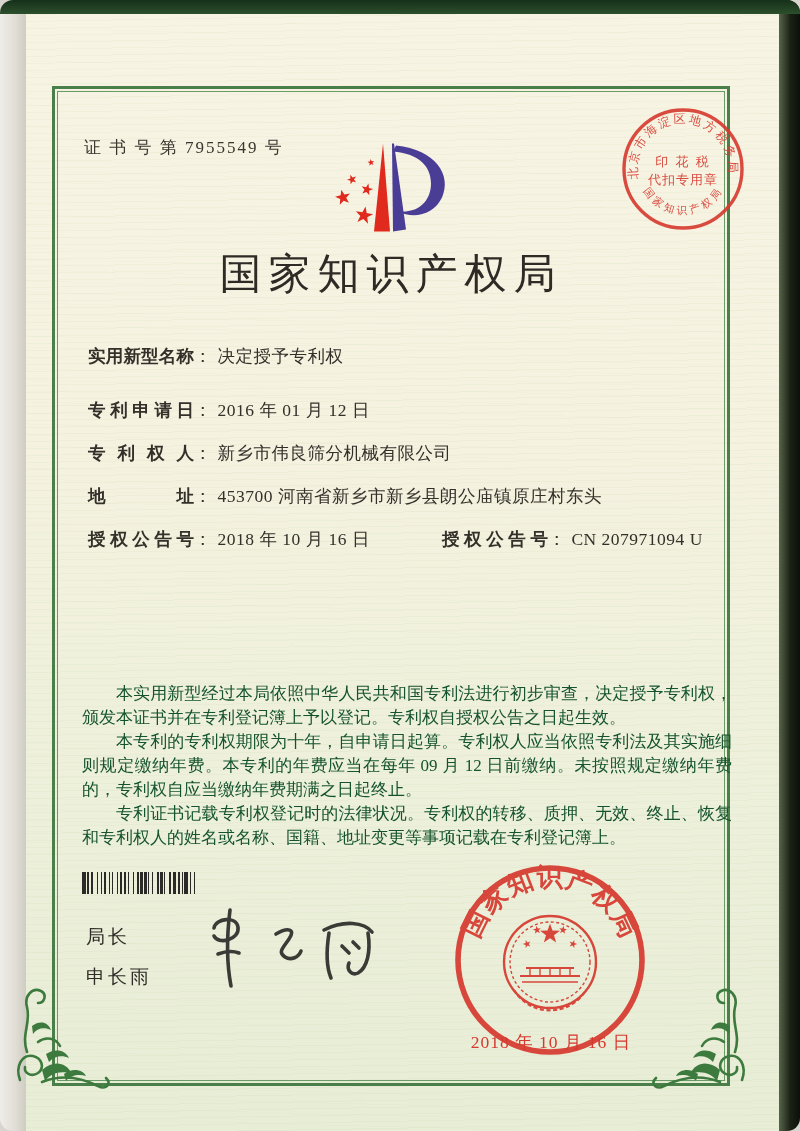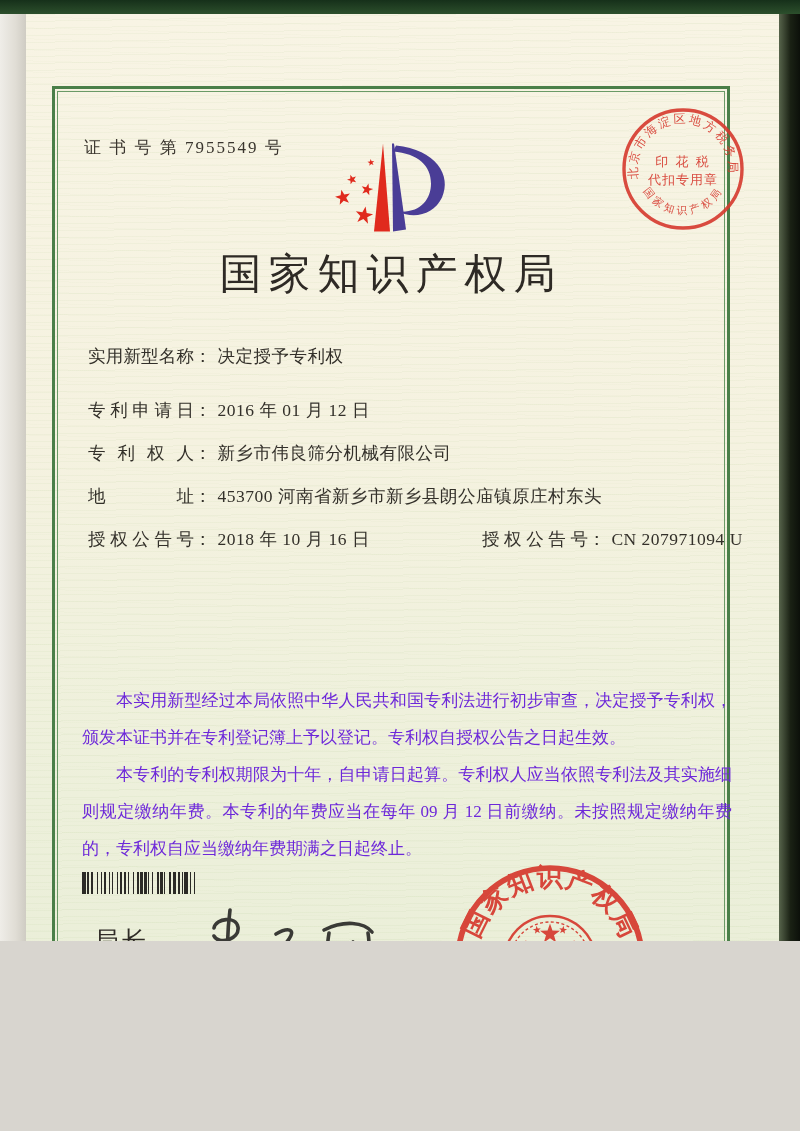--- a/index.html
+++ b/index.html
@@ -1,18 +1,18 @@
 <!DOCTYPE html>
 <html><head>
 <meta charset="utf-8">
 <style>
   html,body{margin:0;padding:0;background:#d8d5cf;}
   *{box-sizing:border-box;}
-  .shot{position:relative;width:800px;height:941px;overflow:hidden;
-        font-family:"Liberation Serif","DejaVu Serif",serif;color:#33302a;}
+  .shot{position:relative;width:800px;height:1131px;overflow:hidden;
+        font-family:"Liberation Serif","DejaVu Serif",serif;color:#33302a;border-radius:13px;}
   
   .edge-left{position:absolute;left:0;top:0;width:26px;height:100%;
      background:linear-gradient(90deg,#efede8,#e0ddd5 60%,#cfccc3);}
   .edge-top{position:absolute;left:0;top:0;width:100%;height:14px;
      background:linear-gradient(180deg,#16301a,#2c4f2c);z-index:6;}
   .edge-right{position:absolute;right:0;top:0;width:21px;height:100%;
      background:linear-gradient(90deg,#57644b,#1a2114 55%,#0c100a);z-index:5;}
   
   .page{position:absolute;left:26px;top:14px;width:753px;height:1117px;
      background:linear-gradient(180deg,#f8f4e4 0%,#f5f2e0 38%,#edf0db 70%,#e8edd6 100%);}
@@ -28,30 +28,30 @@
   .flourish.bl{left:12px;top:982px;}
   .flourish.br{left:646px;top:982px;transform:scaleX(-1);}
   
   .certno{position:absolute;left:84px;top:136px;font-size:17px;letter-spacing:2px;color:#3a352e;}
   .logo{position:absolute;left:330px;top:128px;width:150px;height:108px;}
   .title{position:absolute;left:52px;top:246px;width:678px;text-align:center;
      font-size:42px;letter-spacing:7px;color:#2e2a25;font-weight:500;}
   .fields{position:absolute;left:88px;top:344px;width:640px;font-size:17.5px;}
   .field-row{margin-bottom:19px;white-space:nowrap;}
   .field-row.gap-lg{margin-bottom:30px;}
-  .flabel{display:inline-block;width:106px;text-align:justify;text-align-last:justify;vertical-align:bottom;}
+  .flabel{display:inline-block;width:106px;text-align:justify;text-align-last:justify;vertical-align:bottom;font-weight:bold;}
   .colon{margin-right:6px;}
   .fvalue{letter-spacing:.5px;}
-  .pair2{margin-left:112px;}
+  .pair2{margin-left:72px;}
   .paras{position:absolute;left:82px;top:682px;width:650px;font-size:17px;
-     line-height:37px;text-align:justify;color:#6d28d9;}
+     line-height:24px;text-align:justify;color:#14532d;}
   .paras p{margin:0;text-indent:2em;}
   .barcode{position:absolute;left:82px;top:872px;width:214px;height:22px;display:flex;align-items:stretch;}
   .barcode i{display:block;height:100%;}
-  .official{position:absolute;left:86px;top:924px;font-size:25px;letter-spacing:3px;color:#2f2b26;margin-left:8px;}
+  .official{position:absolute;left:86px;top:924px;font-size:19px;letter-spacing:3px;color:#2f2b26;}
   .official div{margin-bottom:14px;}
   .signature{position:absolute;left:192px;top:900px;width:210px;height:100px;}
   .seal-big{position:absolute;left:450px;top:860px;width:200px;height:200px;}
   .seal-date{position:absolute;left:456px;top:1030px;width:190px;text-align:center;
      font-size:17.5px;color:#d6392e;letter-spacing:1px;z-index:3;}
   .stamp-top{position:absolute;left:618px;top:104px;width:130px;height:130px;z-index:7;}
   .footer{position:absolute;left:145px;top:1052px;width:400px;text-align:center;
      font-size:15px;color:#4c463d;letter-spacing:2px;}
 </style>
 </head>
@@ -149,20 +149,21 @@
       <span class="flabel">地址</span><span class="colon">：</span><span class="fvalue">453700 河南省新乡市新乡县朗公庙镇原庄村东头</span>
     </div>
     <div class="field-row">
       <span class="flabel">授权公告号</span><span class="colon">：</span><span class="fvalue">2018 年 10 月 16 日</span><span class="pair2"><span class="flabel">授权公告号</span><span class="colon">：</span><span class="fvalue">CN 207971094 U</span></span>
     </div>
   </div>
 
   <div class="paras">
     <p>本实用新型经过本局依照中华人民共和国专利法进行初步审查，决定授予专利权，颁发本证书并在专利登记簿上予以登记。专利权自授权公告之日起生效。</p>
     <p>本专利的专利权期限为十年，自申请日起算。专利权人应当依照专利法及其实施细则规定缴纳年费。本专利的年费应当在每年 09 月 12 日前缴纳。未按照规定缴纳年费的，专利权自应当缴纳年费期满之日起终止。</p>
+    <p>专利证书记载专利权登记时的法律状况。专利权的转移、质押、无效、终止、恢复和专利权人的姓名或名称、国籍、地址变更等事项记载在专利登记簿上。</p>
   </div>
 
   <div class="barcode">
       <i style="width: 4.05px; background: rgb(43, 42, 38);"></i>
       <i style="width: 1.35px; background: transparent;"></i>
       <i style="width: 1.35px; background: rgb(43, 42, 38);"></i>
       <i style="width: 2.7px; background: transparent;"></i>
       <i style="width: 1.35px; background: rgb(43, 42, 38);"></i>
       <i style="width: 4.05px; background: transparent;"></i>
       <i style="width: 1.35px; background: rgb(43, 42, 38);"></i>

